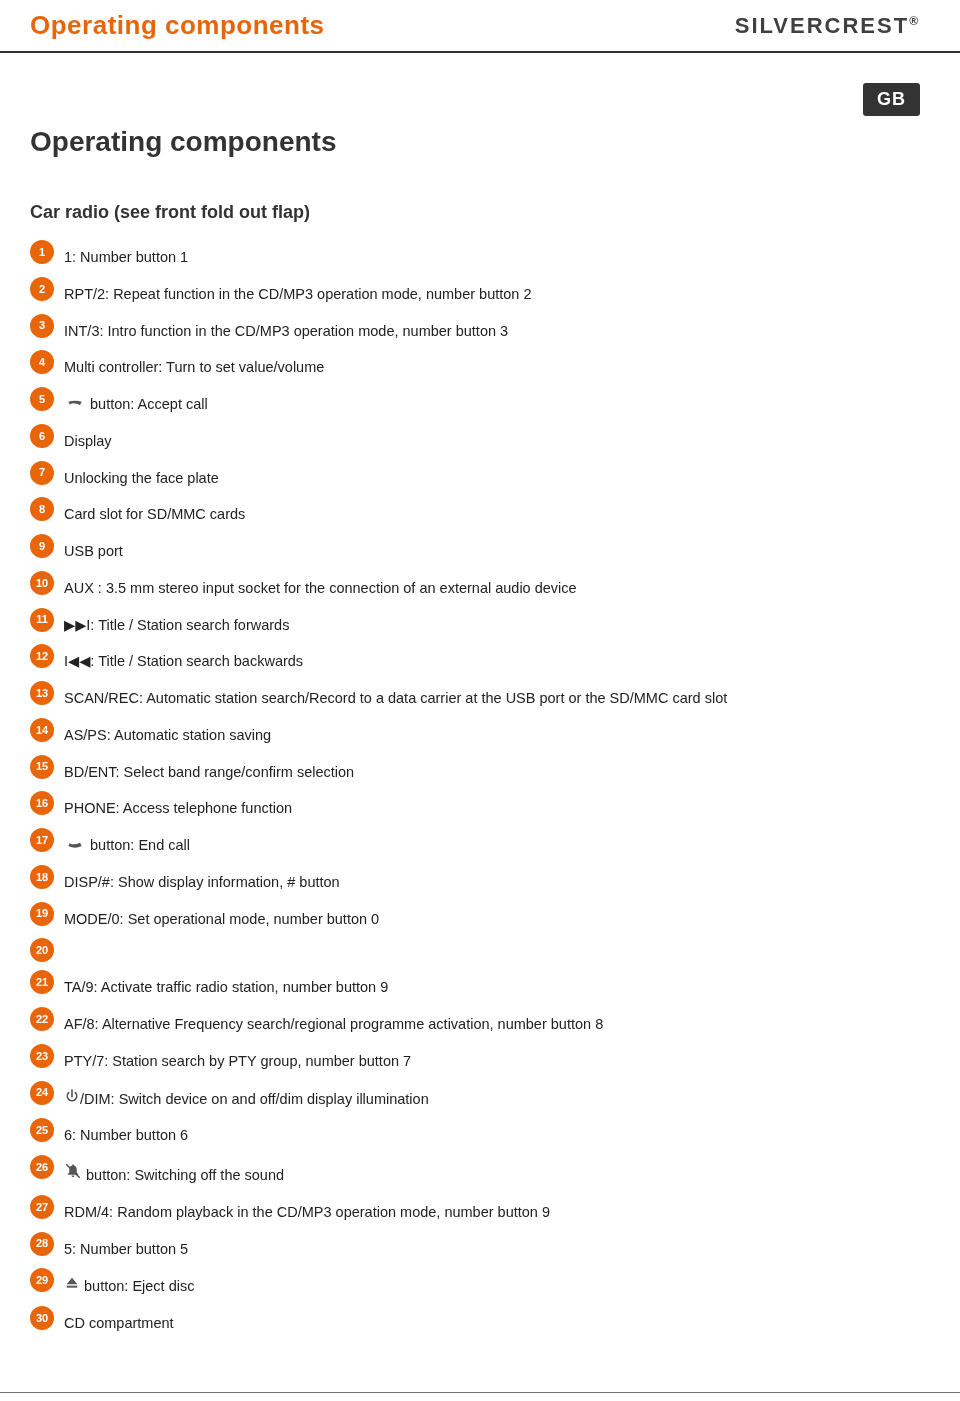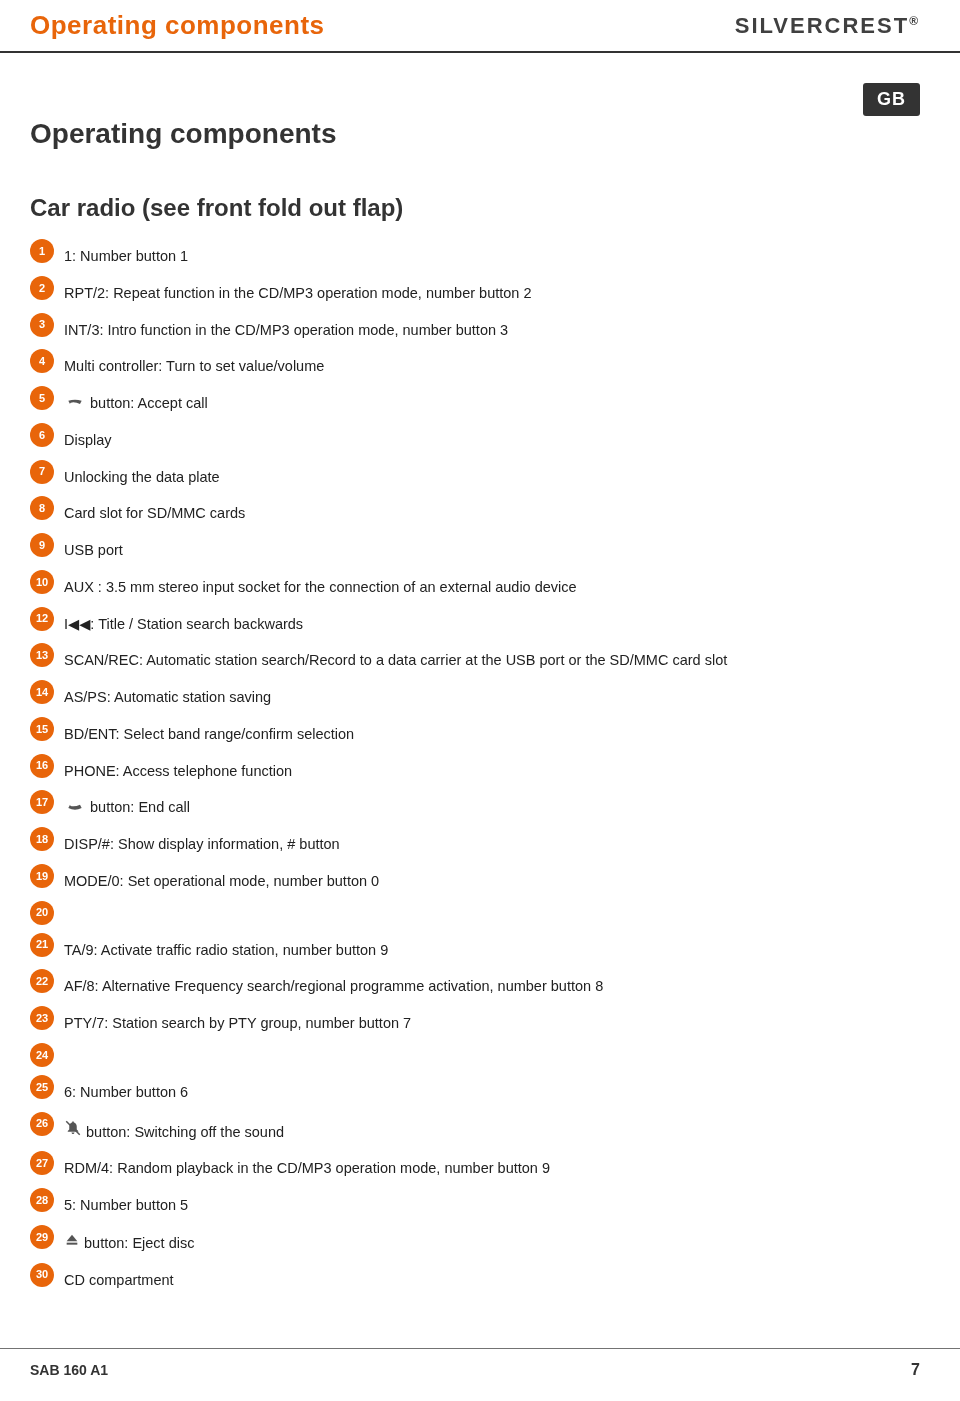--- a/index.html
+++ b/index.html
@@ -47,35 +47,35 @@
       font-size: 28px;
       font-weight: bold;
       color: #333;
       margin-bottom: 20px;
     }
 
     
     .gb-badge-wrapper {
       display: flex;
       justify-content: flex-end;
-      margin-bottom: 2px;
+      margin-bottom: 10px;
     }
     .gb-badge {
       background: #333;
       color: #fff;
       font-weight: bold;
       font-size: 18px;
       padding: 6px 14px;
       border-radius: 3px;
       letter-spacing: 1px;
     }
 
     
     .sub-heading {
-      font-size: 24px;
+      font-size: 18px;
       font-weight: bold;
       color: #333;
       margin-bottom: 16px;
       margin-top: 44px;
     }
 
     
     .items-list {
       list-style: none;
       padding: 0;
@@ -186,33 +186,37 @@
         <span class="item-text"><svg class="icon-phone" viewBox="0 0 20 12" width="22" height="13">
             <path d="M2 2 Q10 0 18 2 L16 6 Q12 4 8 4 Q4 4 4 6 Z" fill="#555"></path>
           </svg> button: Accept call</span>
       </li>
       <li>
         <span class="item-badge">6</span>
         <span class="item-text">Display</span>
       </li>
       <li>
         <span class="item-badge">7</span>
-        <span class="item-text">Unlocking the data plate</span>
+        <span class="item-text">Unlocking the face plate</span>
       </li>
       <li>
         <span class="item-badge">8</span>
         <span class="item-text">Card slot for SD/MMC cards</span>
       </li>
       <li>
         <span class="item-badge">9</span>
         <span class="item-text">USB port</span>
       </li>
       <li>
         <span class="item-badge">10</span>
         <span class="item-text">AUX : 3.5 mm stereo input socket for the connection of an external audio device</span>
+      </li>
+      <li>
+        <span class="item-badge">11</span>
+        <span class="item-text">▶▶I: Title / Station search forwards</span>
       </li>
       <li>
         <span class="item-badge">12</span>
         <span class="item-text">I◀◀: Title / Station search backwards</span>
       </li>
       <li>
         <span class="item-badge">13</span>
         <span class="item-text">SCAN/REC: Automatic station search/Record to a data carrier at the USB port or the SD/MMC card slot</span>
       </li>
       <li>
@@ -251,20 +255,24 @@
       <li>
         <span class="item-badge">22</span>
         <span class="item-text">AF/8: Alternative Frequency search/regional programme activation, number button 8</span>
       </li>
       <li>
         <span class="item-badge">23</span>
         <span class="item-text">PTY/7: Station search by PTY group, number button 7</span>
       </li>
       <li>
         <span class="item-badge">24</span>
+        <span class="item-text"><svg width="16" height="16" viewBox="0 0 24 24">
+            <path d="M12 3V13" stroke="#555" stroke-width="2.5" fill="none" stroke-linecap="round"></path>
+            <path d="M7.05 7.05A7 7 0 1 0 16.95 7.05" stroke="#555" stroke-width="2.5" fill="none" stroke-linecap="round"></path>
+          </svg>/DIM: Switch device on and off/dim display illumination</span>
       </li>
       <li>
         <span class="item-badge">25</span>
         <span class="item-text">6: Number button 6</span>
       </li>
       <li>
         <span class="item-badge">26</span>
         <span class="item-text"><svg width="18" height="18" viewBox="0 0 24 24">
             <path d="M5 17H19V16L17 14V10C17 7.3 15.3 5.1 13 4.3V4C13 3.4 12.6 3 12 3S11 3.4 11 4V4.3C8.7 5.1 7 7.3 7 10V14L5 16V17ZM12 20C13.1 20 14 19.1 14 18H10C10 19.1 10.9 20 12 20Z" fill="#555"></path>
             <line x1="3" y1="3" x2="21" y2="21" stroke="#555" stroke-width="2"></line>

